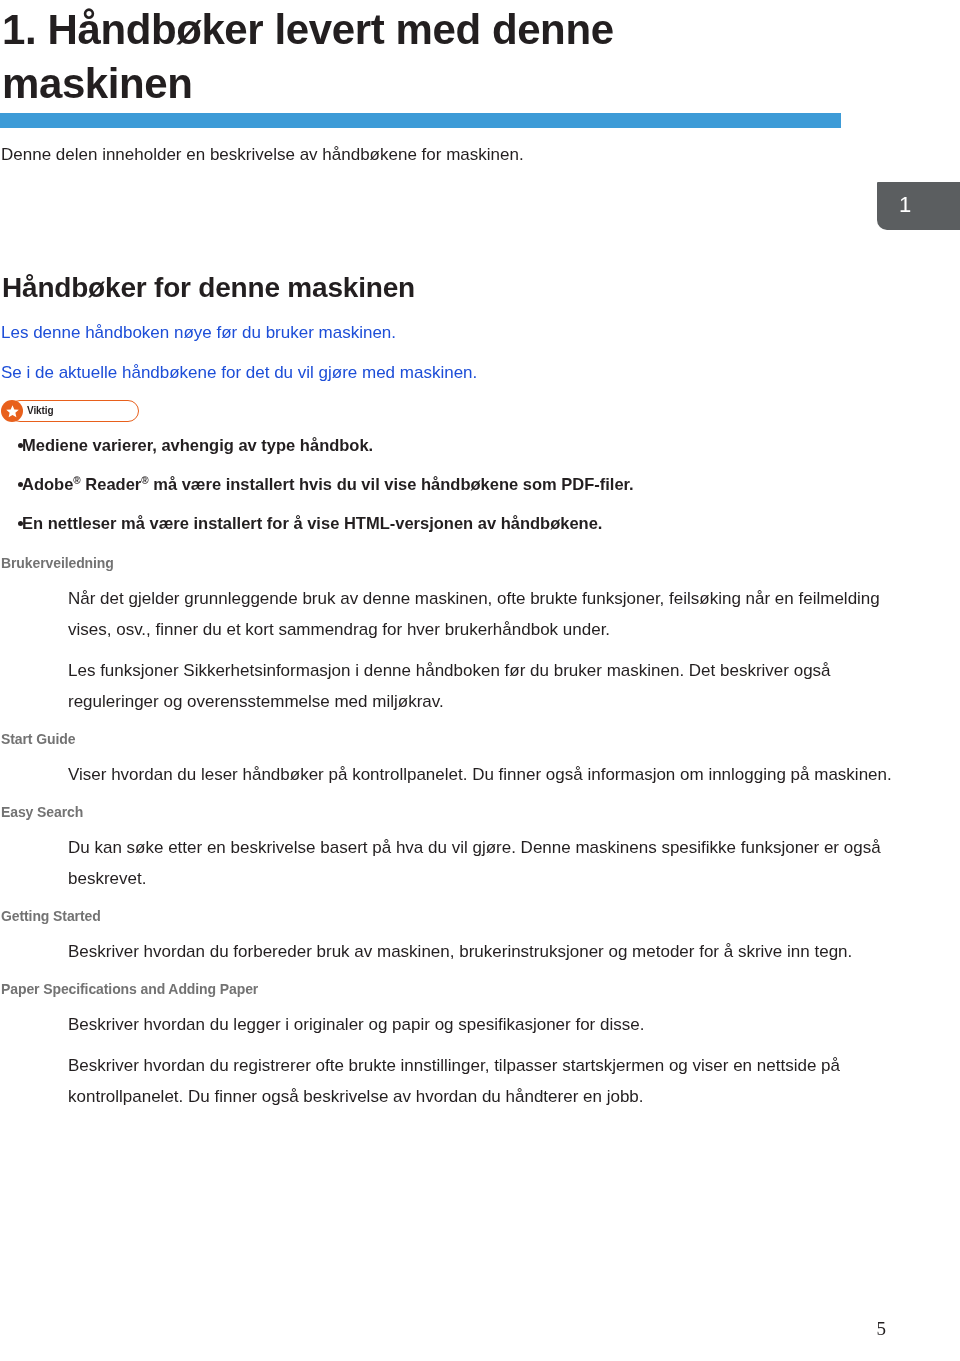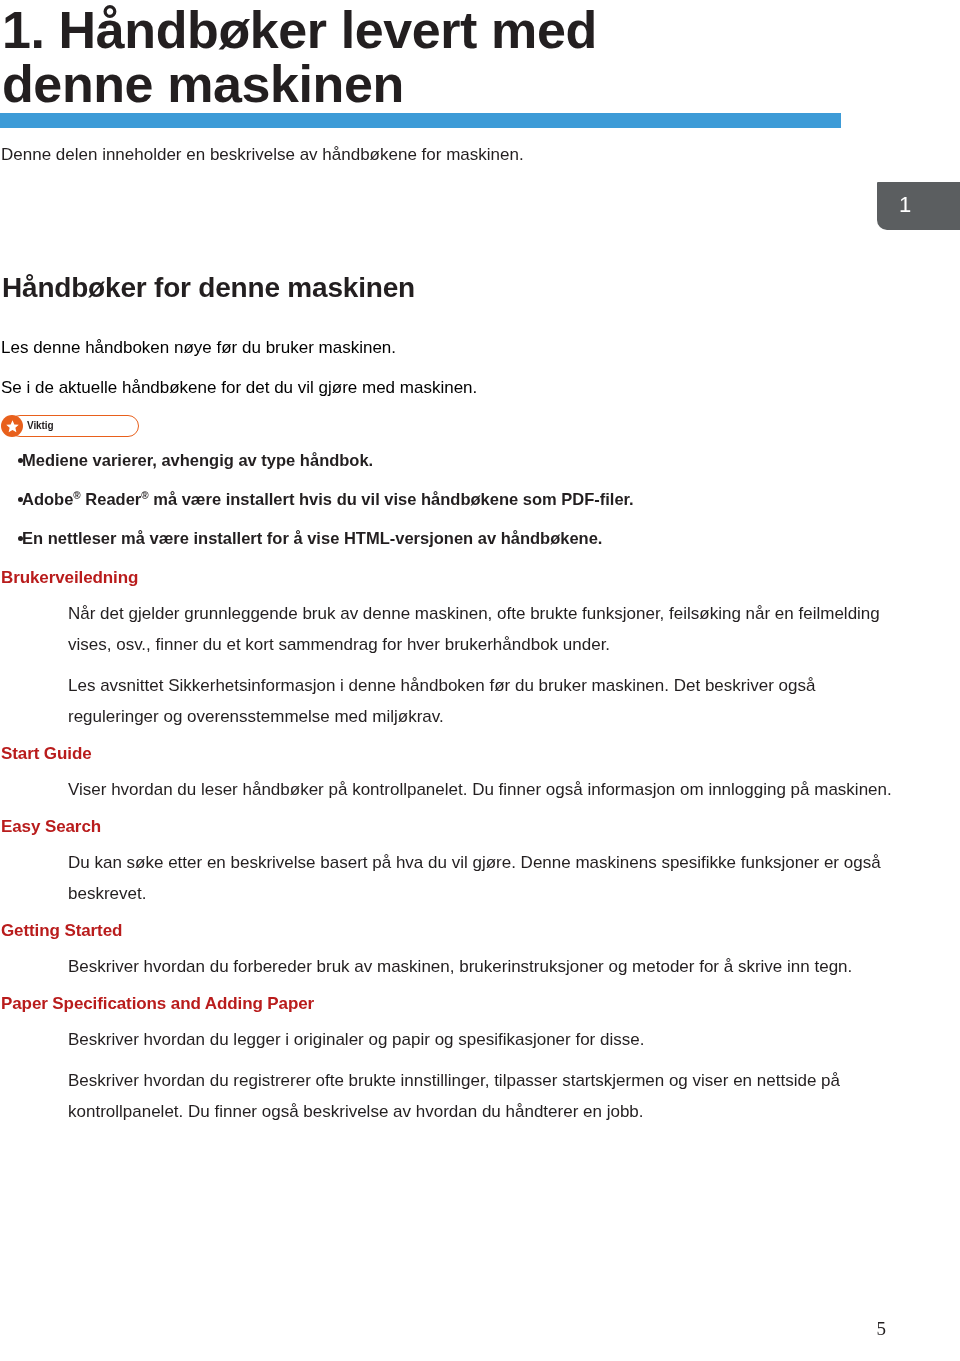--- a/index.html
+++ b/index.html
@@ -22,21 +22,21 @@
     position: relative;
     width: 960px;
     height: 1361px;
     padding: 0;
   }
 
   
   .chapter-title {
     margin: 0;
     padding: 0 120px 0 2px;
-    font-size: 52px;
+    font-size: 42px;
     line-height: 54px;
     font-weight: 700;
     letter-spacing: -0.4px;
     color: #231f20;
     position: absolute;
     top: 3px;
     left: 0;
     width: 840px;
   }
 
@@ -99,22 +99,22 @@
   .flow {
     position: absolute;
     top: 320px;
     left: 0;
     width: 900px;
   }
 
   .body-line {
     font-size: 17px;
     line-height: 25px;
-    margin: 15px 0 15px 1px;
-    color: #000000;
+    margin: 0 0 15px 1px;
+    color: #1d4ed8;
   }
 
   
   .notice {
     position: relative;
     margin: 6px 0 12px 1px;
     width: 138px;
     height: 22px;
   }
   .notice-pill {
@@ -178,24 +178,24 @@
   }
   .bullets sup {
     font-size: 10px;
     vertical-align: super;
     line-height: 0;
   }
 
   
   .manual { margin: 0; }
   .manual-title {
-    font-size: 17px;
+    font-size: 14px;
     line-height: 24px;
     font-weight: 700;
-    color: #b91c1c;
+    color: #737373;
     margin: 0 0 8px 1px;
     letter-spacing: -0.1px;
   }
   .manual-desc {
     font-size: 17px;
     line-height: 31px;
     font-weight: 400;
     color: #231f20;
     margin: 0 0 10px 0;
     padding-left: 68px;
@@ -257,21 +257,21 @@
         <span>En nettleser må være installert for å vise HTML-versjonen av håndbøkene.</span>
       </li>
     </ul>
 
     <div class="manual">
       <div class="manual-title">Brukerveiledning</div>
       <div class="manual-desc">Når det gjelder grunnleggende bruk av denne maskinen, ofte brukte funksjoner, feilsøking når en feilmelding vises, osv., finner du et kort sammendrag for hver brukerhåndbok under.</div>
     </div>
 
     <div class="manual">
-      <div class="manual-desc">Les avsnittet Sikkerhetsinformasjon i denne håndboken før du bruker maskinen. Det beskriver også reguleringer og overensstemmelse med miljøkrav.</div>
+      <div class="manual-desc">Les funksjoner Sikkerhetsinformasjon i denne håndboken før du bruker maskinen. Det beskriver også reguleringer og overensstemmelse med miljøkrav.</div>
     </div>
 
     <div class="manual">
       <div class="manual-title">Start Guide</div>
       <div class="manual-desc">Viser hvordan du leser håndbøker på kontrollpanelet. Du finner også informasjon om innlogging på maskinen.</div>
     </div>
 
     <div class="manual">
       <div class="manual-title">Easy Search</div>
       <div class="manual-desc">Du kan søke etter en beskrivelse basert på hva du vil gjøre. Denne maskinens spesifikke funksjoner er også beskrevet.</div>

